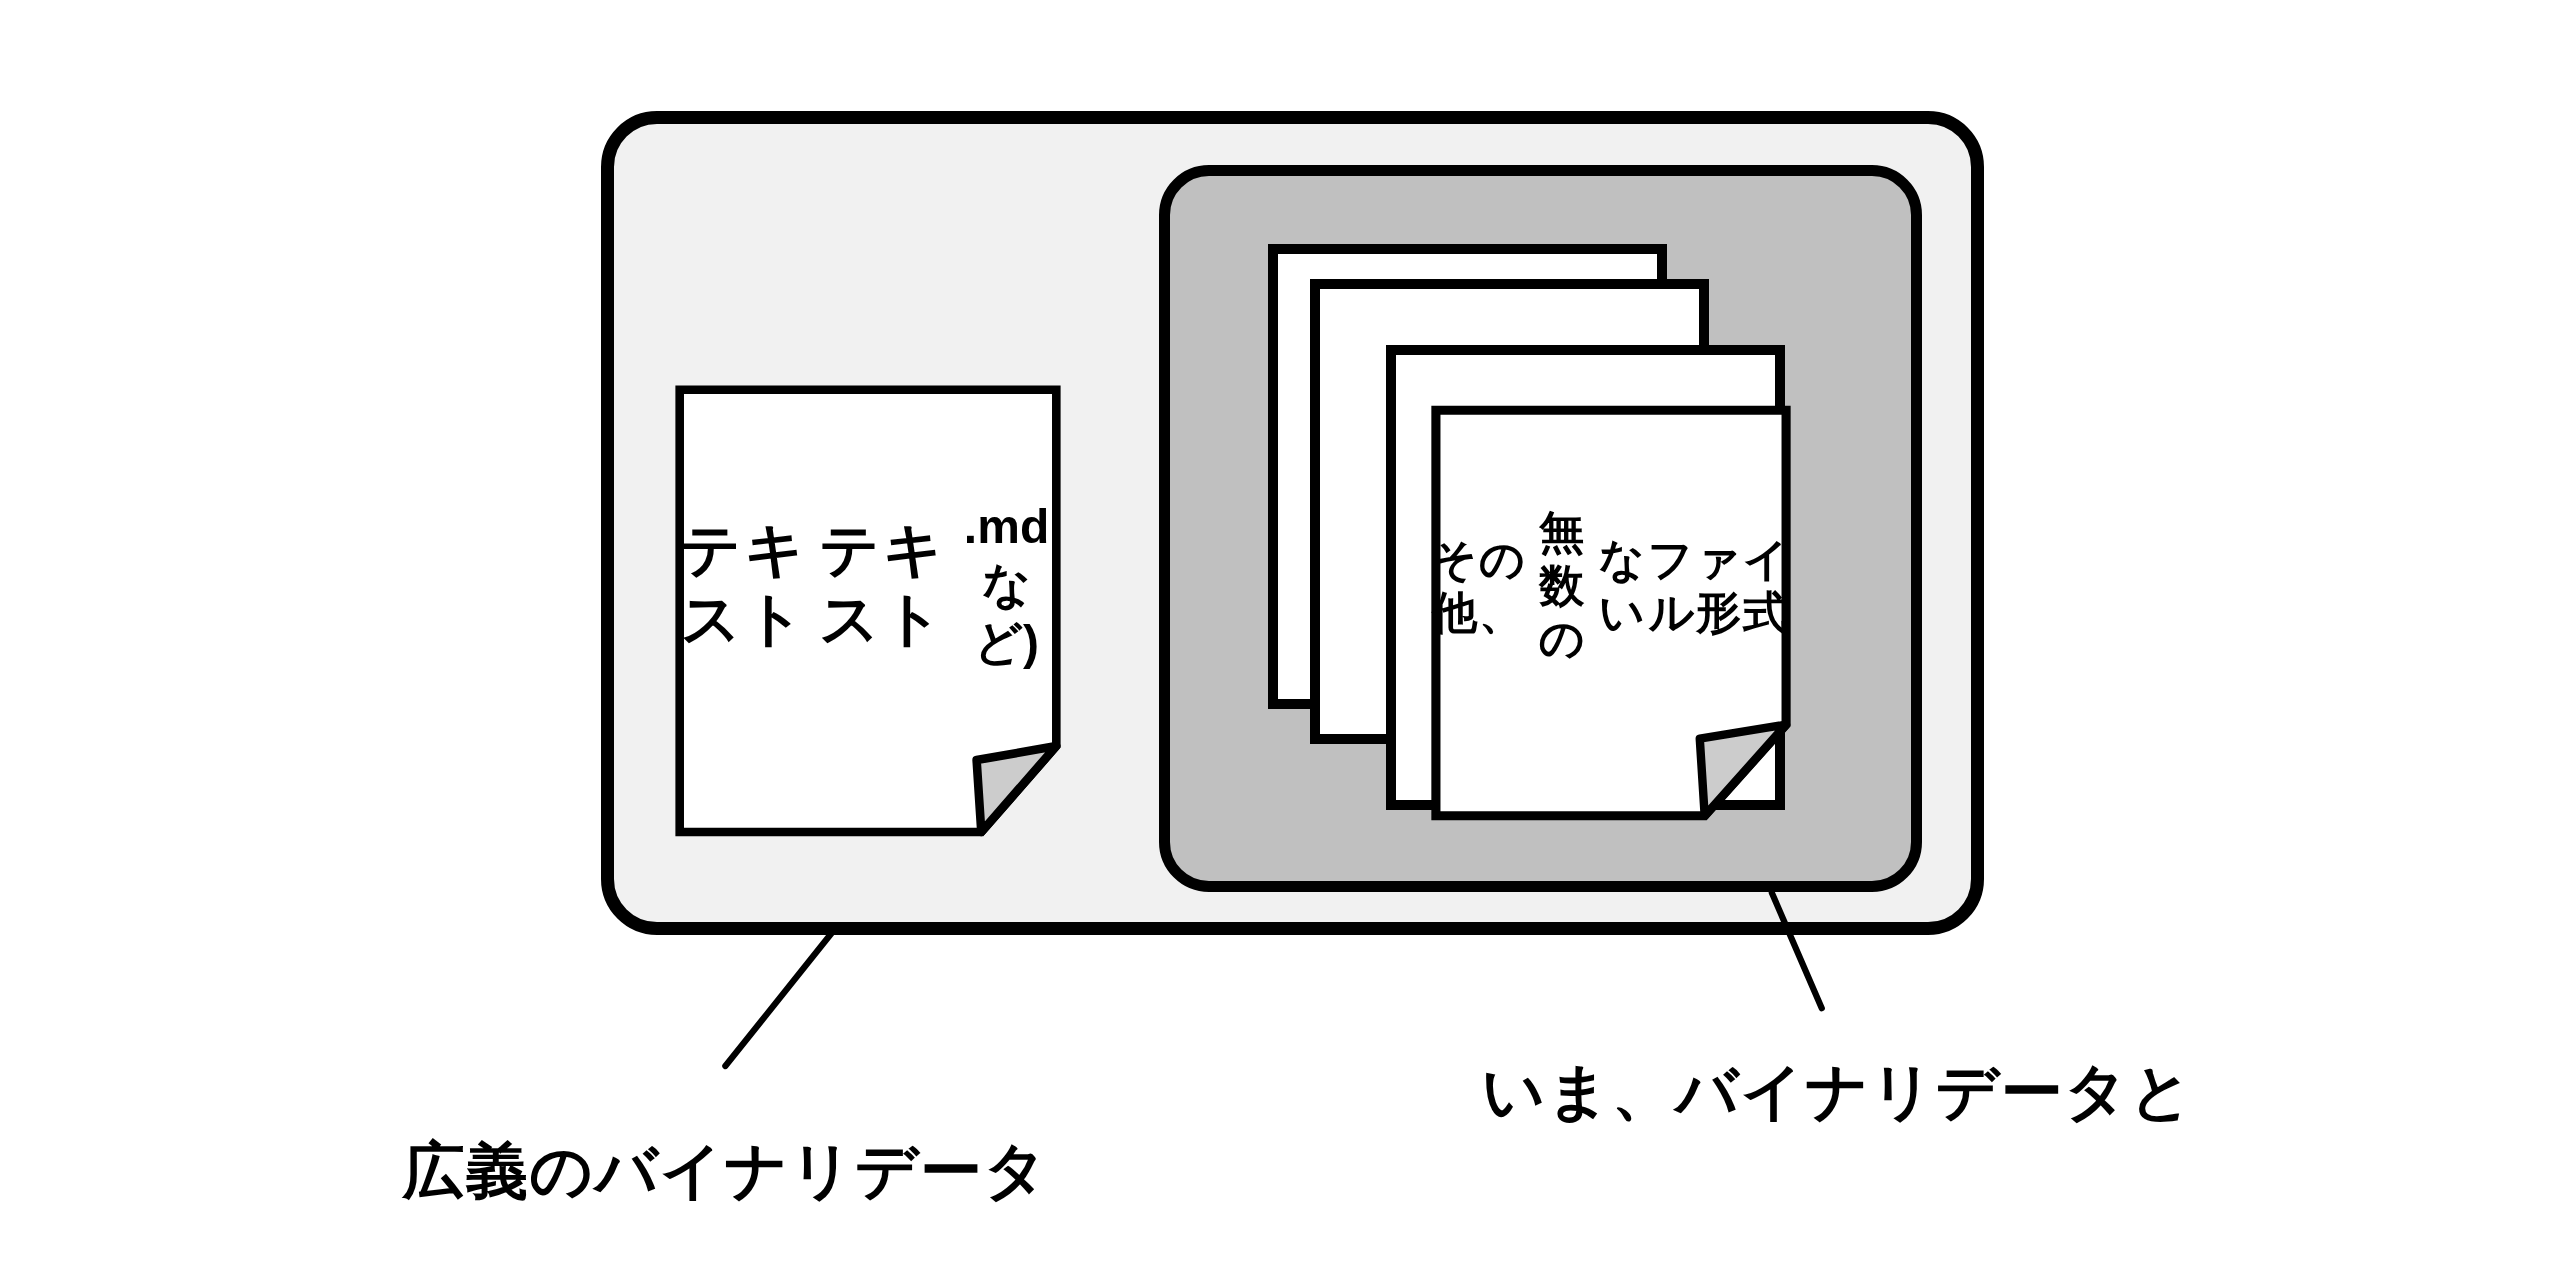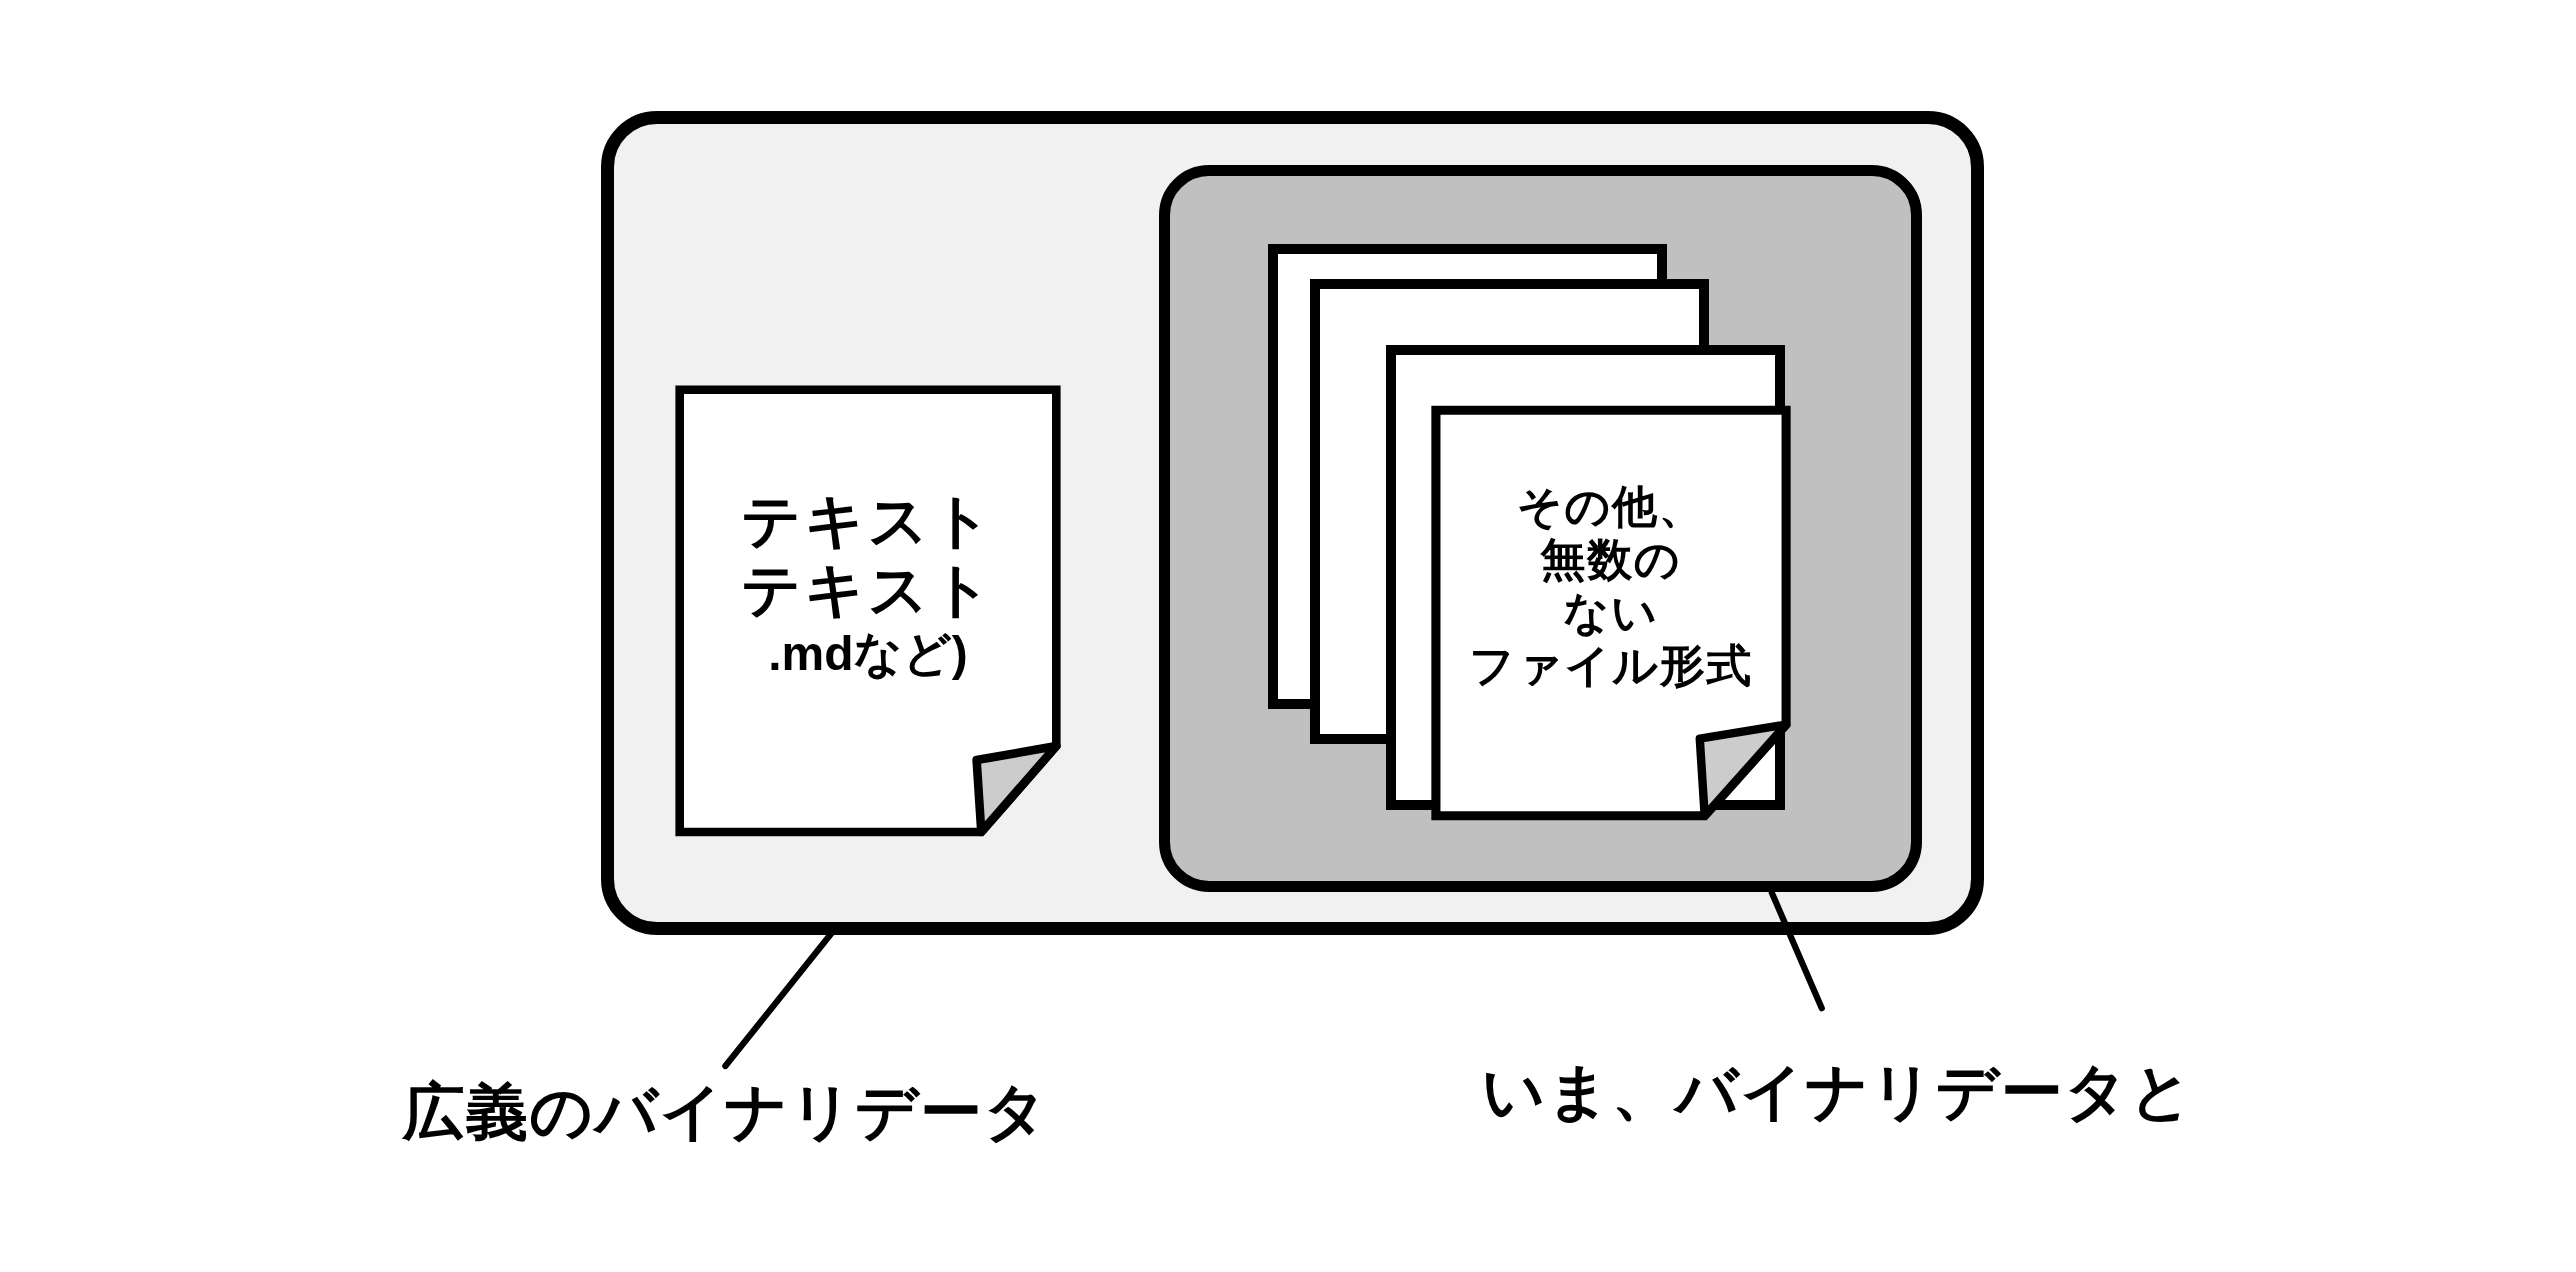--- a/index.html
+++ b/index.html
@@ -39,21 +39,21 @@
   }
   .paper-1 { left: 1268px; top: 244px; }
   .paper-2 { left: 1310px; top: 279px; }
   .paper-3 { left: 1386px; top: 345px; }
 
   
   .doc { overflow: visible; }
   .doc svg { display: block; width: 100%; height: 100%; overflow: visible; }
   .doc-text {
     position: absolute; left: 0; top: 0; right: 0; bottom: 0;
-    display: flex; flex-direction: column;
+    display: flex; flex-direction: row;
     align-items: center; justify-content: center;
     text-align: center; font-weight: bold;
     padding-bottom: 55px;
   }
   .text-file-doc { left: 675px; top: 385px; width: 386px; height: 454px; }
   .other-files-doc { left: 1431px; top: 382px; width: 360px; height: 462px; }
 
   .jp-line-lg { font-size: 59px; line-height: 69px; letter-spacing: 3.1px; }
   .lat-line   { font-size: 48px; line-height: 58px; }
   .jp-line-sm { font-size: 45px; line-height: 53px; letter-spacing: 1.6px; }
@@ -63,21 +63,21 @@
 
   
   .label {
     font-weight: bold;
     font-size: 62px;
     line-height: 81px;
     text-align: center;
     letter-spacing: 1.6px;
     white-space: nowrap;
   }
-  .label-outer { left: 304px; top: 1071px; width: 843px; }
+  .label-outer { left: 304px; top: 1131px; width: 843px; font-family: Liberation Serif, serif; }
   .label-inner { left: 1436px; top: 1051px; width: 804px; }
 </style>
 </head>
 <body>
 
 <div class="canvas">
 
   <div class="abs outer-rect"></div>
 
   <div class="abs inner-rect"></div>

